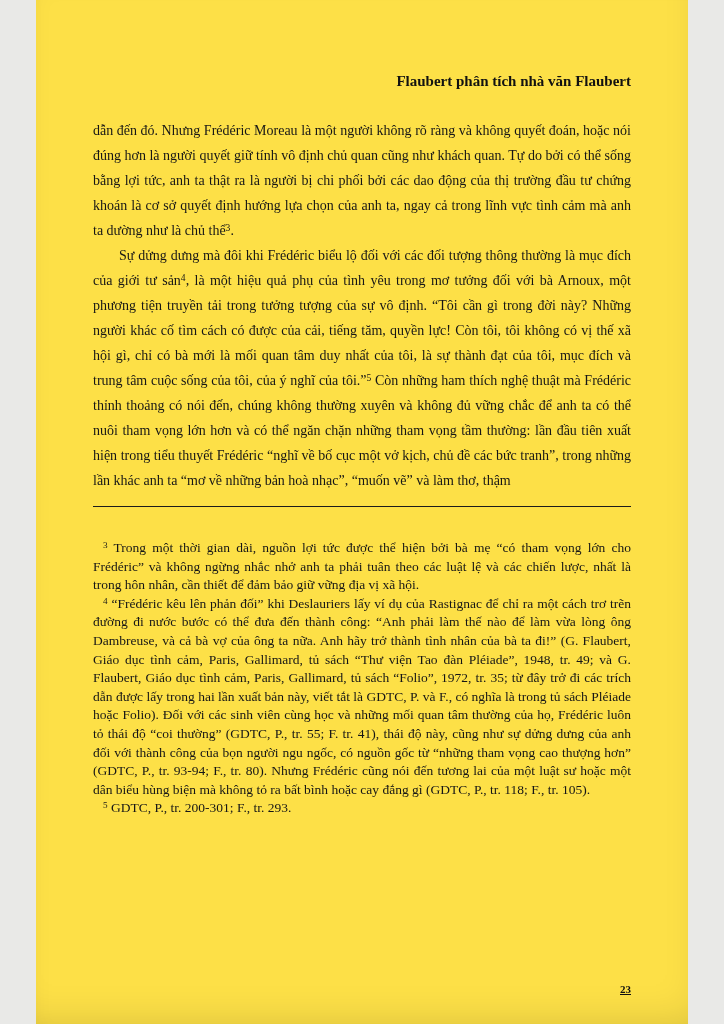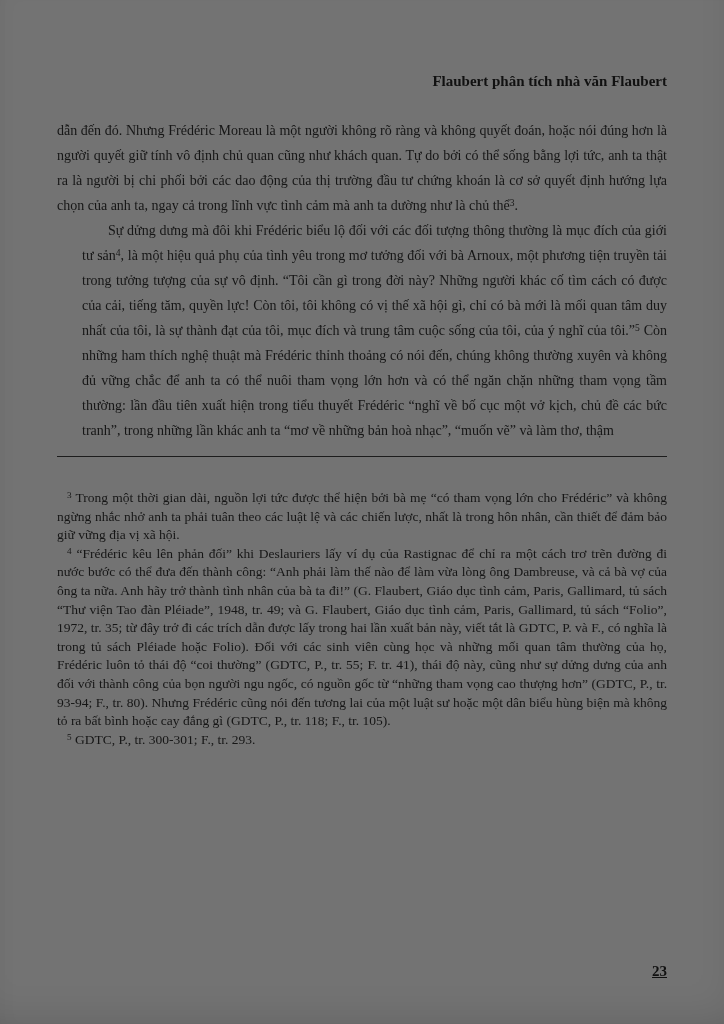--- a/index.html
+++ b/index.html
@@ -1,21 +1,21 @@
 <!DOCTYPE html>
 <html><head>
 <meta charset="utf-8">
 <style>
   html, body { margin: 0; padding: 0; background: #e9e9e7; }
   .page {
     position: relative;
-    width: 724px;
+    width: 652px;
     height: 1024px;
     margin: 0 auto;
-    background: #737373;
+    background: #fde047;
     box-sizing: border-box;
     padding: 72px 57px 40px 57px;
     font-family: "Liberation Serif", "DejaVu Serif", serif;
     color: #161616;
     overflow: hidden;
     box-shadow: inset -8px -25px 45px -30px rgba(0,0,0,0.18), inset 12px 0 30px -25px rgba(0,0,0,0.10);
   }
   .running-header {
     text-align: right;
     font-weight: bold;
@@ -23,21 +23,21 @@
     line-height: 18px;
     margin-bottom: 28px;
     color: #111;
   }
   .body-text {
     font-size: 14px;
     line-height: 25px;
     text-align: justify;
   }
   .body-text p { margin: 0; }
-  p.indent { text-indent: 26px; margin-left: 25px; }
+  p.indent { text-indent: 26px; }
   .fn-rule {
     border: none;
     border-top: 1.5px solid #1c1c1c;
     margin: 13px 0 10px 0;
     width: 100%;
   }
   .footnotes {
     font-size: 13.5px;
     line-height: 18.6px;
     text-align: justify;
@@ -48,23 +48,23 @@
     font-size: 0.68em;
     line-height: 0;
     vertical-align: baseline;
     position: relative;
     top: -0.45em;
   }
   .it { }
   .page-number {
     position: absolute;
     right: 57px;
-    bottom: 44px;
+    bottom: 29px;
     font-weight: bold;
-    font-size: 15px;
+    font-size: 11px;
     color: #111;
     text-decoration: underline;
   }
 </style>
 </head>
 <body>
 
 <div class="page">
 
   <div class="running-header">Flaubert phân tích nhà văn Flaubert</div>
@@ -72,18 +72,18 @@
   <div class="body-text">
     <p><span>dẫn đến đó. Nhưng Frédéric Moreau là một người không rõ ràng và không quyết đoán, hoặc nói đúng hơn là người quyết giữ tính vô định chủ quan cũng như khách quan. Tự do bởi có thể sống bằng lợi tức, anh ta thật ra là người bị chi phối bởi các dao động của thị trường đầu tư chứng khoán là cơ sở quyết định hướng lựa chọn của anh ta, ngay cả trong lĩnh vực tình cảm mà anh ta dường như là chủ thể</span><sup>3</sup><span>.</span></p>
     <p class="indent"><span>Sự dửng dưng mà đôi khi Frédéric biểu lộ đối với các đối tượng thông thường là mục đích của giới tư sản</span><sup>4</sup><span>, là một hiệu quả phụ của tình yêu trong mơ tưởng đối với bà Arnoux, một phương tiện truyền tải trong tưởng tượng của sự vô định. “Tôi cần gì trong đời này? Những người khác cố tìm cách có được của cải, tiếng tăm, quyền lực! Còn tôi, tôi không có vị thế xã hội gì, chỉ có bà mới là mối quan tâm duy nhất của tôi, là sự thành đạt của tôi, mục đích và trung tâm cuộc sống của tôi, của ý nghĩ của tôi.”</span><sup>5</sup><span> Còn những ham thích nghệ thuật mà Frédéric thỉnh thoảng có nói đến, chúng không thường xuyên và không đủ vững chắc để anh ta có thể nuôi tham vọng lớn hơn và có thể ngăn chặn những tham vọng tầm thường: lần đầu tiên xuất hiện trong tiểu thuyết Frédéric “nghĩ về bố cục một vở kịch, chủ đề các bức tranh”, trong những lần khác anh ta “mơ về những bản hoà nhạc”, “muốn vẽ” và làm thơ, thậm</span></p>
   </div>
 
   <hr class="fn-rule">
 
   <div class="footnotes">
     <p><sup>3</sup><span><span> Trong một thời gian dài, nguồn lợi tức được thể hiện bởi bà mẹ “có tham vọng lớn cho Frédéric” và không ngừng nhắc nhở anh ta phải tuân theo các luật lệ và các chiến lược, nhất là trong hôn nhân, cần thiết để đảm bảo giữ vững địa vị xã hội.</span></span></p>
     <p><sup>4</sup><span><span> “Frédéric kêu lên phản đối” khi Deslauriers lấy ví dụ của Rastignac để chỉ ra một cách trơ trẽn đường đi nước bước có thể đưa đến thành công: “Anh phải làm thế nào để làm vừa lòng ông Dambreuse, và cả bà vợ của ông ta nữa. Anh hãy trở thành tình nhân của bà ta đi!” (G. Flaubert, </span><span class="it">Giáo dục tình cảm</span><span>, Paris, Gallimard, tủ sách “Thư viện Tao đàn Pléiade”, 1948, tr. 49; và G. Flaubert, </span><span class="it">Giáo dục tình cảm</span><span>, Paris, Gallimard, tủ sách “Folio”, 1972, tr. 35; từ đây trở đi các trích dẫn được lấy trong hai lần xuất bản này, viết tắt là </span><span class="it">GDTC</span><span>, P. và F., có nghĩa là trong tủ sách Pléiade hoặc Folio). Đối với các sinh viên cùng học và những mối quan tâm thường của họ, Frédéric luôn tỏ thái độ “coi thường” (</span><span class="it">GDTC, P., tr. 55; F. tr. 41</span><span>), thái độ này, cũng như sự dửng dưng của anh đối với thành công của bọn người ngu ngốc, có nguồn gốc từ “những tham vọng cao thượng hơn” (</span><span class="it">GDTC, P., tr. 93-94; F., tr. 80</span><span>). Nhưng Frédéric cũng nói đến tương lai của một luật sư hoặc một dân biểu hùng biện mà không tỏ ra bất bình hoặc cay đắng gì (</span><span class="it">GDTC, P., tr. 118; F., tr. 105</span><span>).</span></span></p>
-    <p><sup>5</sup><span><span> </span><span class="it">GDTC</span><span>, P., tr. 300-301; F., tr. 293.</span></span></p>
+    <p><sup>5</sup><span><span> </span><span class="it">GDTC</span><span>, P., tr. 200-301; F., tr. 293.</span></span></p>
   </div>
 
   <div class="page-number">23</div>
 
 </div>
 
 </body></html>

